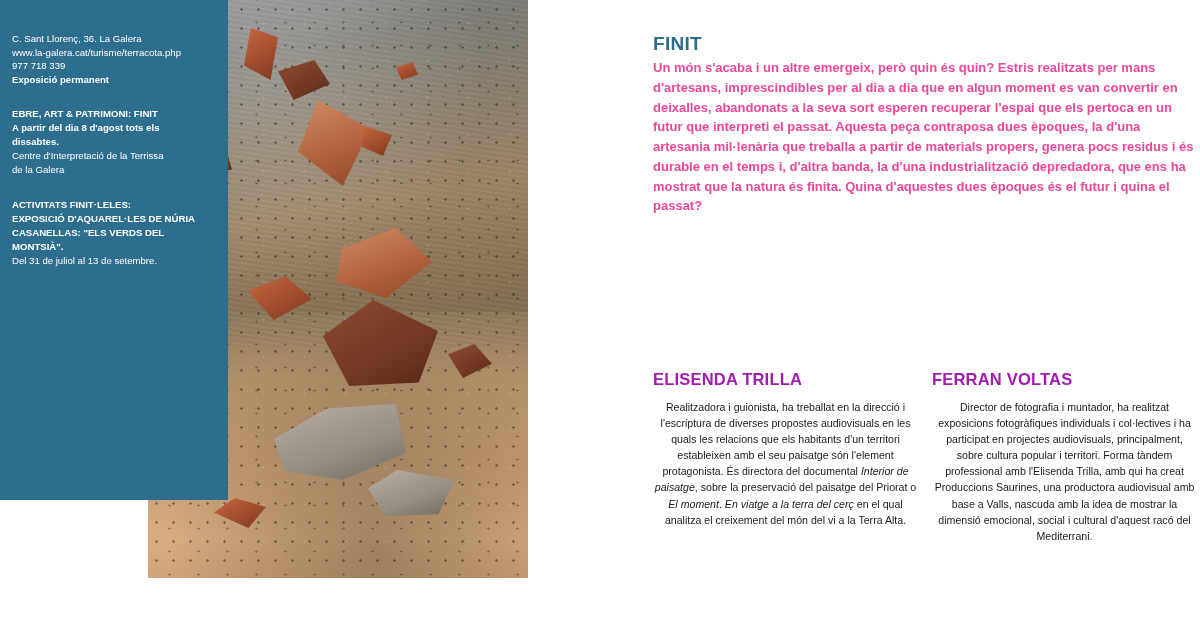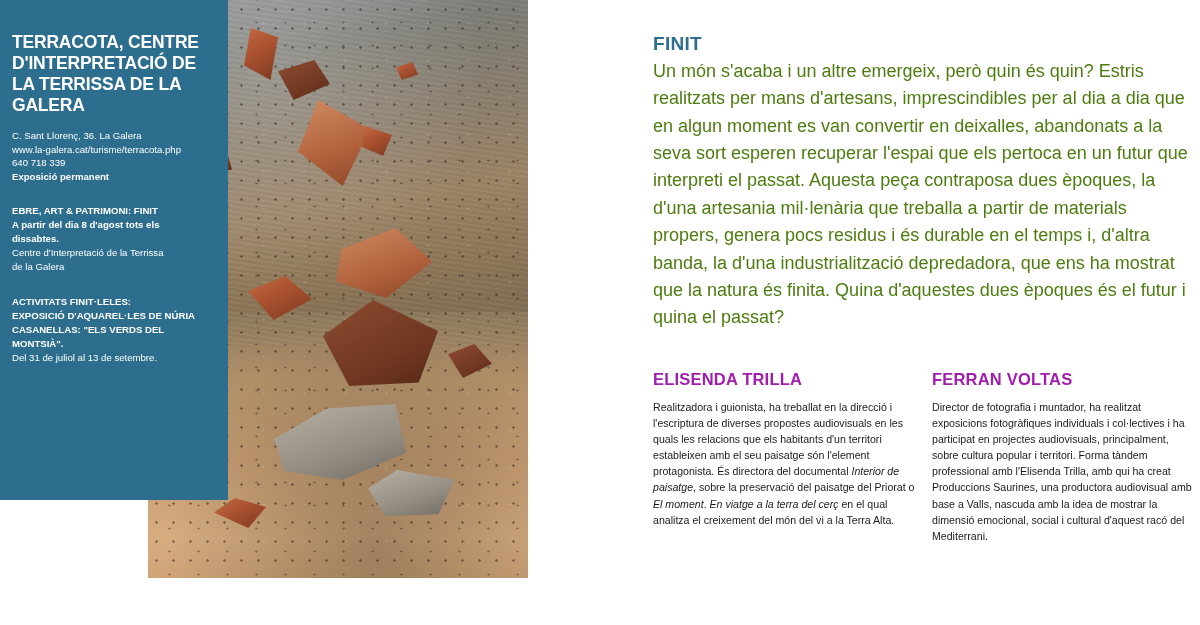--- a/index.html
+++ b/index.html
@@ -115,24 +115,24 @@
     left: 21px; top: 33px;
     font-size: 19px;
     font-weight: bold;
     color: #2d6e8e;
     letter-spacing: 0.3px;
   }
   #finit-body {
     position: absolute;
     left: 21px; top: 58px;
     width: 542px;
-    font-size: 18px;
+    font-size: 13px;
     line-height: 1.52;
-    font-weight: normal;
-    color: #4d7c0f;
+    font-weight: bold;
+    color: #ec4899;
   }
 
   .bio {
     position: absolute;
     top: 370px;
     width: 265px;
     color: #1a1a1a;
   }
   .bio.left { left: 21px; }
   .bio.right { left: 300px; }
@@ -140,20 +140,21 @@
     margin: 0 0 10px 0;
     font-size: 16.5px;
     font-weight: bold;
     color: #a21caf;
     letter-spacing: 0.2px;
   }
   .bio p {
     margin: 0;
     font-size: 10.6px;
     line-height: 1.52;
+    text-align: center;
   }
   .bio p i { font-style: italic; }
 
   #vertical-label {
     position: absolute;
     right: 6px;
     top: 296px;
     font-size: 8.6px;
     color: #4a4a4a;
     transform: rotate(90deg);
@@ -190,25 +191,24 @@
     <div class="shard light" style="left:188px;top:228px;width:96px;height:70px;clip-path:polygon(6% 30%,62% 0,100% 48%,52% 100%,0 76%);"></div>
     <div class="shard" style="left:100px;top:276px;width:64px;height:44px;clip-path:polygon(0 34%,58% 0,100% 52%,40% 100%);"></div>
     <div class="shard dark" style="left:170px;top:300px;width:120px;height:86px;clip-path:polygon(4% 42%,46% 0,100% 36%,84% 96%,26% 100%);"></div>
     <div class="shard grey" style="left:126px;top:404px;width:132px;height:76px;clip-path:polygon(0 46%,40% 6%,92% 0,100% 64%,52% 100%,8% 88%);"></div>
     <div class="shard grey" style="left:220px;top:470px;width:86px;height:46px;clip-path:polygon(0 40%,34% 0,100% 22%,82% 96%,20% 100%);"></div>
     <div class="shard" style="left:66px;top:498px;width:52px;height:30px;clip-path:polygon(0 48%,40% 0,100% 30%,66% 100%);"></div>
     <div class="shard dark" style="left:300px;top:344px;width:44px;height:34px;clip-path:polygon(0 30%,60% 0,100% 58%,34% 100%);"></div>
   </div>
 
   <div id="info-block">
-    <div id="info-title">TERRACOTA, CENTRE D'INTERPRETACIÓ DE LA TERRISSA DE LA GALERA</div>
 
     <div class="info-line">C. Sant Llorenç, 36. La Galera</div>
     <div class="info-line">www.la-galera.cat/turisme/terracota.php</div>
-    <div class="info-line">640 718 339</div>
+    <div class="info-line">977 718 339</div>
     <div class="info-line bold">Exposició permanent</div>
 
     <div class="blk">
       <div class="hd">EBRE, ART &amp; PATRIMONI: FINIT</div>
       <div class="hd">A partir del dia 8 d'agost tots els</div>
       <div class="hd">dissabtes.</div>
       <div class="bd">Centre d'Interpretació de la Terrissa</div>
       <div class="bd">de la Galera</div>
     </div>
 

